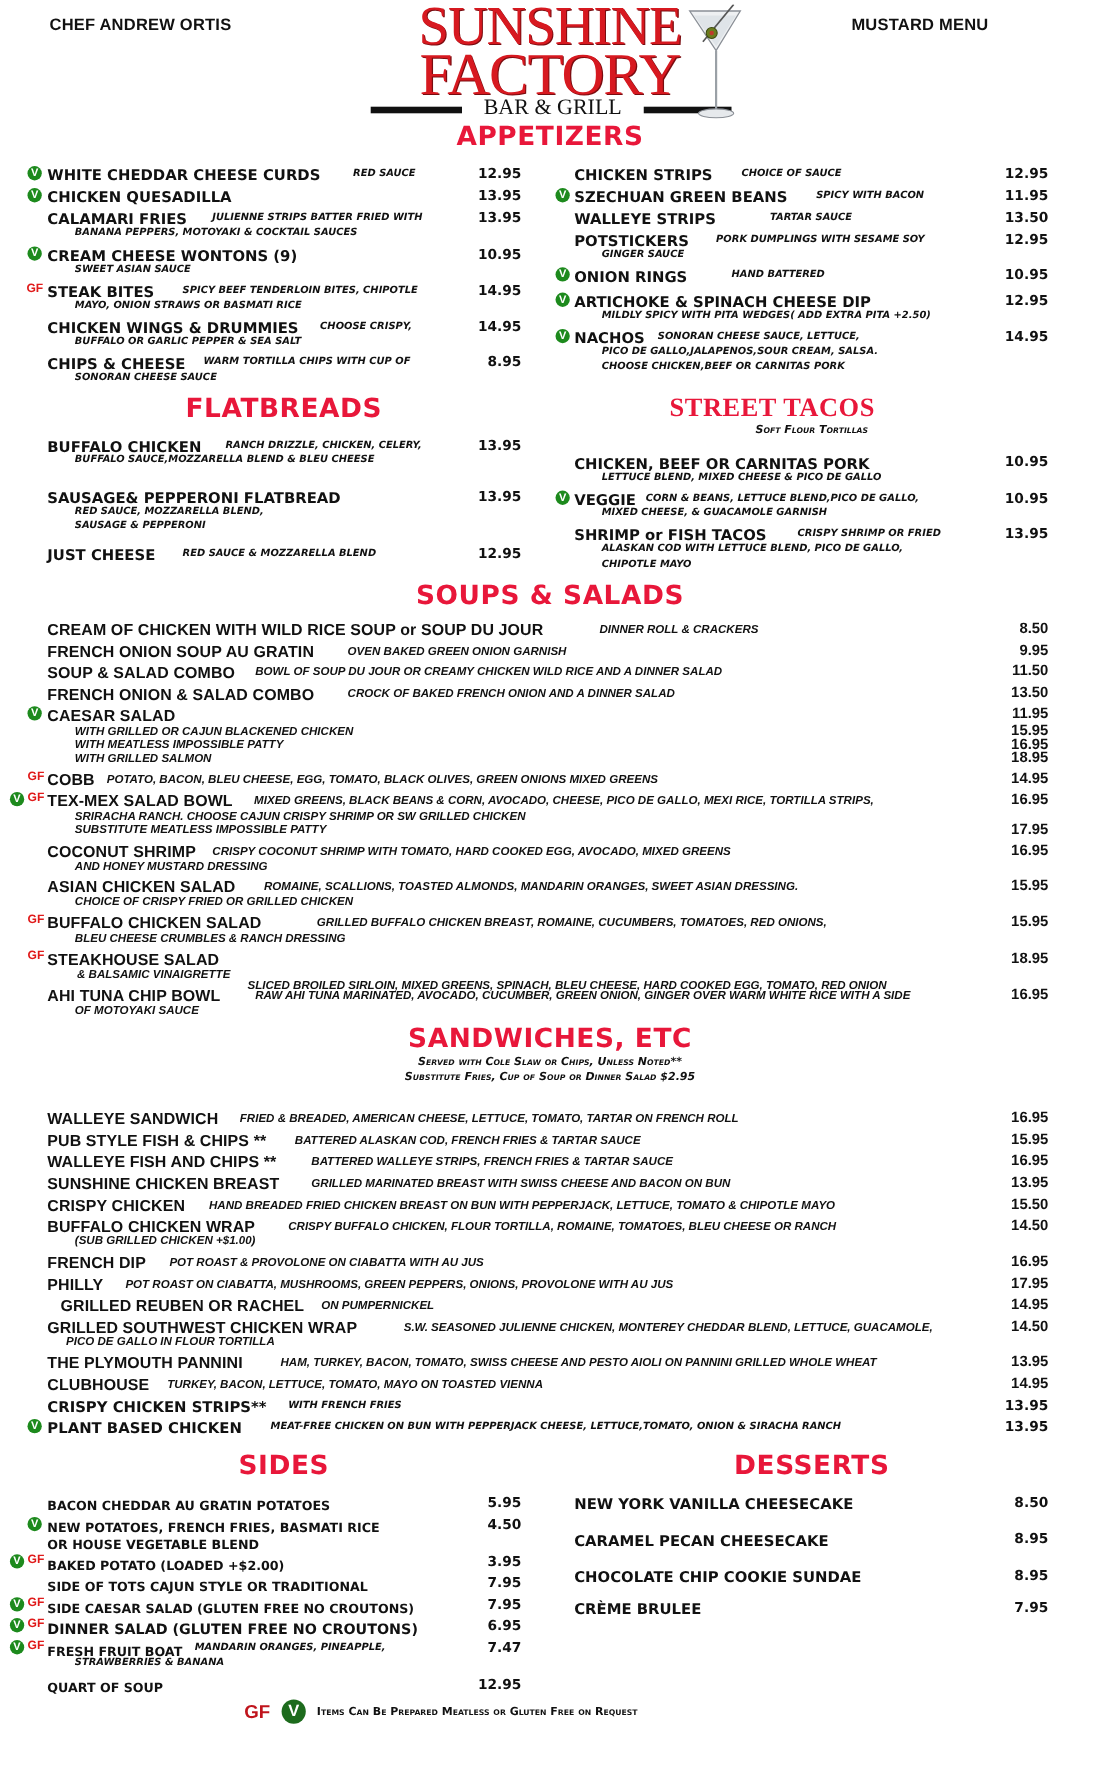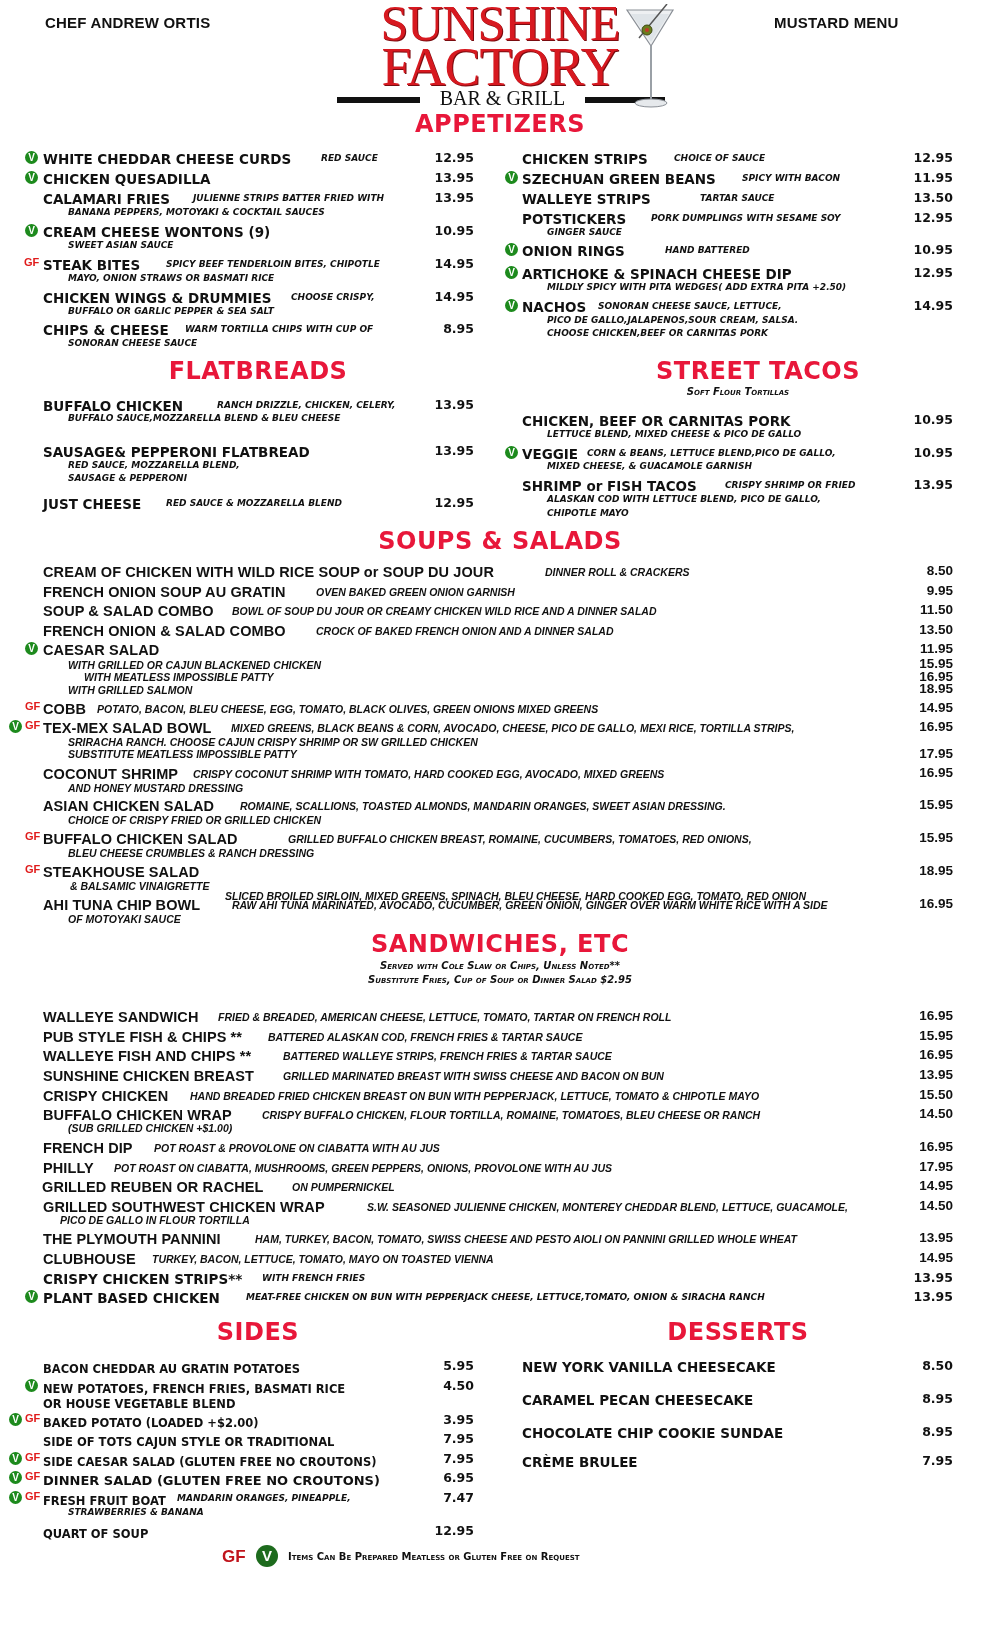--- a/index.html
+++ b/index.html
@@ -150,35 +150,35 @@
   </div>
   <div class="abs desc" style="left:598px; top:301px;">SONORAN CHEESE SAUCE, LETTUCE,</div>
   <div class="abs desc" style="left:547px; top:315px;"> PICO DE GALLO,JALAPENOS,SOUR CREAM, SALSA.</div>
   <div class="abs desc" style="left:547px; top:328px;">CHOOSE CHICKEN,BEEF OR CARNITAS PORK</div>
   <div class="price" style="left:893px; top:297px;">14.95</div>
 </div>
 
 <div class="sec-title" style="left:108px; top:357px; width:300px;">FLATBREADS</div>
 <div>
   <div class="item" style="left:43px; top:396px;"><span class="name">BUFFALO CHICKEN</span></div>
-  <div class="abs desc" style="left:205px; top:400px;margin-left:12px;">RANCH DRIZZLE, CHICKEN, CELERY,</div>
+  <div class="abs desc" style="left:205px; top:400px;">RANCH DRIZZLE, CHICKEN, CELERY,</div>
   <div class="abs desc" style="left:68px; top:413px;"> BUFFALO SAUCE,MOZZARELLA BLEND &amp;  BLEU CHEESE</div>
   <div class="price" style="left:414px; top:396px;">13.95</div>
 
   <div class="item" style="left:43px; top:442px;"><span class="name">SAUSAGE&amp; PEPPERONI FLATBREAD</span></div>
   <div class="abs desc" style="left:68px; top:460px;">RED SAUCE, MOZZARELLA BLEND,</div>
   <div class="abs desc" style="left:68px; top:473px;">SAUSAGE &amp; PEPPERONI</div>
   <div class="price" style="left:414px; top:442px;">13.95</div>
 
   <div class="item" style="left:43px; top:494px;"><span class="name">JUST CHEESE</span></div>
   <div class="abs desc" style="left:166px; top:498px;">RED SAUCE &amp; MOZZARELLA BLEND</div>
   <div class="price" style="left:414px; top:494px;">12.95</div>
 </div>
 
-<div class="sec-title" style="left:608px; top:357px; width:300px;">STREET TACOS</div>
+<div class="sec-title" style="left:552px; top:357px; width:300px;font-family:Liberation Serif, serif;">STREET TACOS</div>
 <div class="sec-sub" style="left:588px; top:386px; width:300px;">Soft Flour Tortillas</div>
 <div>
   <div class="item" style="left:522px; top:411px;"><span class="name">CHICKEN, BEEF OR CARNITAS PORK</span></div>
   <div class="abs desc" style="left:547px; top:429px;">LETTUCE BLEND, MIXED CHEESE &amp;   PICO DE GALLO</div>
   <div class="price" style="left:893px; top:411px;">10.95</div>
 
   <div class="vbadge" style="left:505px; top:446px;">V</div>
   <div class="item" style="left:522px; top:444px;"><span class="name">VEGGIE</span></div>
   <div class="abs desc" style="left:587px; top:448px;">CORN &amp; BEANS, LETTUCE BLEND,PICO DE GALLO,</div>
   <div class="abs desc" style="left:547px; top:461px;">MIXED CHEESE,  &amp; GUACAMOLE GARNISH</div>
@@ -207,21 +207,21 @@
 
   <div class="item" style="left:43px; top:621px;"><span class="name cond">FRENCH ONION &amp; SALAD COMBO</span></div>
   <div class="abs desc cond" style="left:316px; top:625px;">CROCK OF BAKED FRENCH ONION AND A DINNER SALAD</div>
   <div class="price cond" style="left:893px; top:621px;">13.50</div>
 
   <div class="vbadge" style="left:25px; top:642px;">V</div>
   <div class="item" style="left:43px; top:640px;"><span class="name cond">CAESAR SALAD</span></div>
   <div class="price cond" style="left:893px; top:640px;">11.95</div>
   <div class="abs desc cond" style="left:68px; top:659px;">WITH GRILLED OR CAJUN BLACKENED CHICKEN</div>
   <div class="price cond" style="left:893px; top:655px;">15.95</div>
-  <div class="abs desc cond" style="left:68px; top:671px;margin-left:16px;">WITH MEATLESS IMPOSSIBLE PATTY</div>
+  <div class="abs desc cond" style="left:68px; top:671px;">WITH MEATLESS IMPOSSIBLE PATTY</div>
   <div class="price cond" style="left:893px; top:668px;">16.95</div>
   <div class="abs desc cond" style="left:68px; top:684px;">WITH GRILLED SALMON</div>
   <div class="price cond" style="left:893px; top:680px;">18.95</div>
 
   <div class="gfbadge" style="left:25px; top:700px;">GF</div>
   <div class="item" style="left:43px; top:699px;"><span class="name cond">COBB</span></div>
   <div class="abs desc cond" style="left:97px; top:703px;">POTATO, BACON, BLEU CHEESE, EGG, TOMATO, BLACK OLIVES, GREEN ONIONS MIXED GREENS</div>
   <div class="price cond" style="left:893px; top:699px;">14.95</div>
 
   <div class="vbadge" style="left:9px; top:720px;">V</div>
@@ -292,21 +292,21 @@
   <div class="price cond" style="left:893px; top:1105px;">14.50</div>
 
   <div class="item" style="left:43px; top:1138px;"><span class="name cond">FRENCH DIP</span></div>
   <div class="abs desc cond" style="left:154px; top:1142px;">POT ROAST &amp; PROVOLONE ON CIABATTA WITH AU JUS</div>
   <div class="price cond" style="left:893px; top:1138px;">16.95</div>
 
   <div class="item" style="left:43px; top:1158px;"><span class="name cond">PHILLY</span></div>
   <div class="abs desc cond" style="left:114px; top:1162px;">POT ROAST ON CIABATTA, MUSHROOMS, GREEN PEPPERS, ONIONS, PROVOLONE WITH AU JUS</div>
   <div class="price cond" style="left:893px; top:1158px;">17.95</div>
 
-  <div class="item" style="left:42px; top:1177px;text-align:center;"><span class="name cond">GRILLED REUBEN OR RACHEL</span></div>
+  <div class="item" style="left:55px; top:1177px;text-align:center;"><span class="name cond">GRILLED REUBEN OR RACHEL</span></div>
   <div class="abs desc cond" style="left:292px; top:1181px;">ON PUMPERNICKEL</div>
   <div class="price cond" style="left:893px; top:1177px;">14.95</div>
 
   <div class="item" style="left:43px; top:1197px;"><span class="name cond">GRILLED SOUTHWEST CHICKEN WRAP</span></div>
   <div class="abs desc cond" style="left:367px; top:1201px;">S.W. SEASONED JULIENNE CHICKEN, MONTEREY CHEDDAR BLEND, LETTUCE, GUACAMOLE,</div>
   <div class="abs desc cond" style="left:60px; top:1214px;">PICO DE GALLO IN FLOUR TORTILLA</div>
   <div class="price cond" style="left:893px; top:1197px;">14.50</div>
 
   <div class="item" style="left:43px; top:1229px;"><span class="name cond">THE PLYMOUTH PANNINI</span></div>
   <div class="abs desc cond" style="left:255px; top:1233px;">HAM, TURKEY, BACON, TOMATO, SWISS CHEESE AND PESTO AIOLI ON PANNINI GRILLED WHOLE WHEAT</div>

